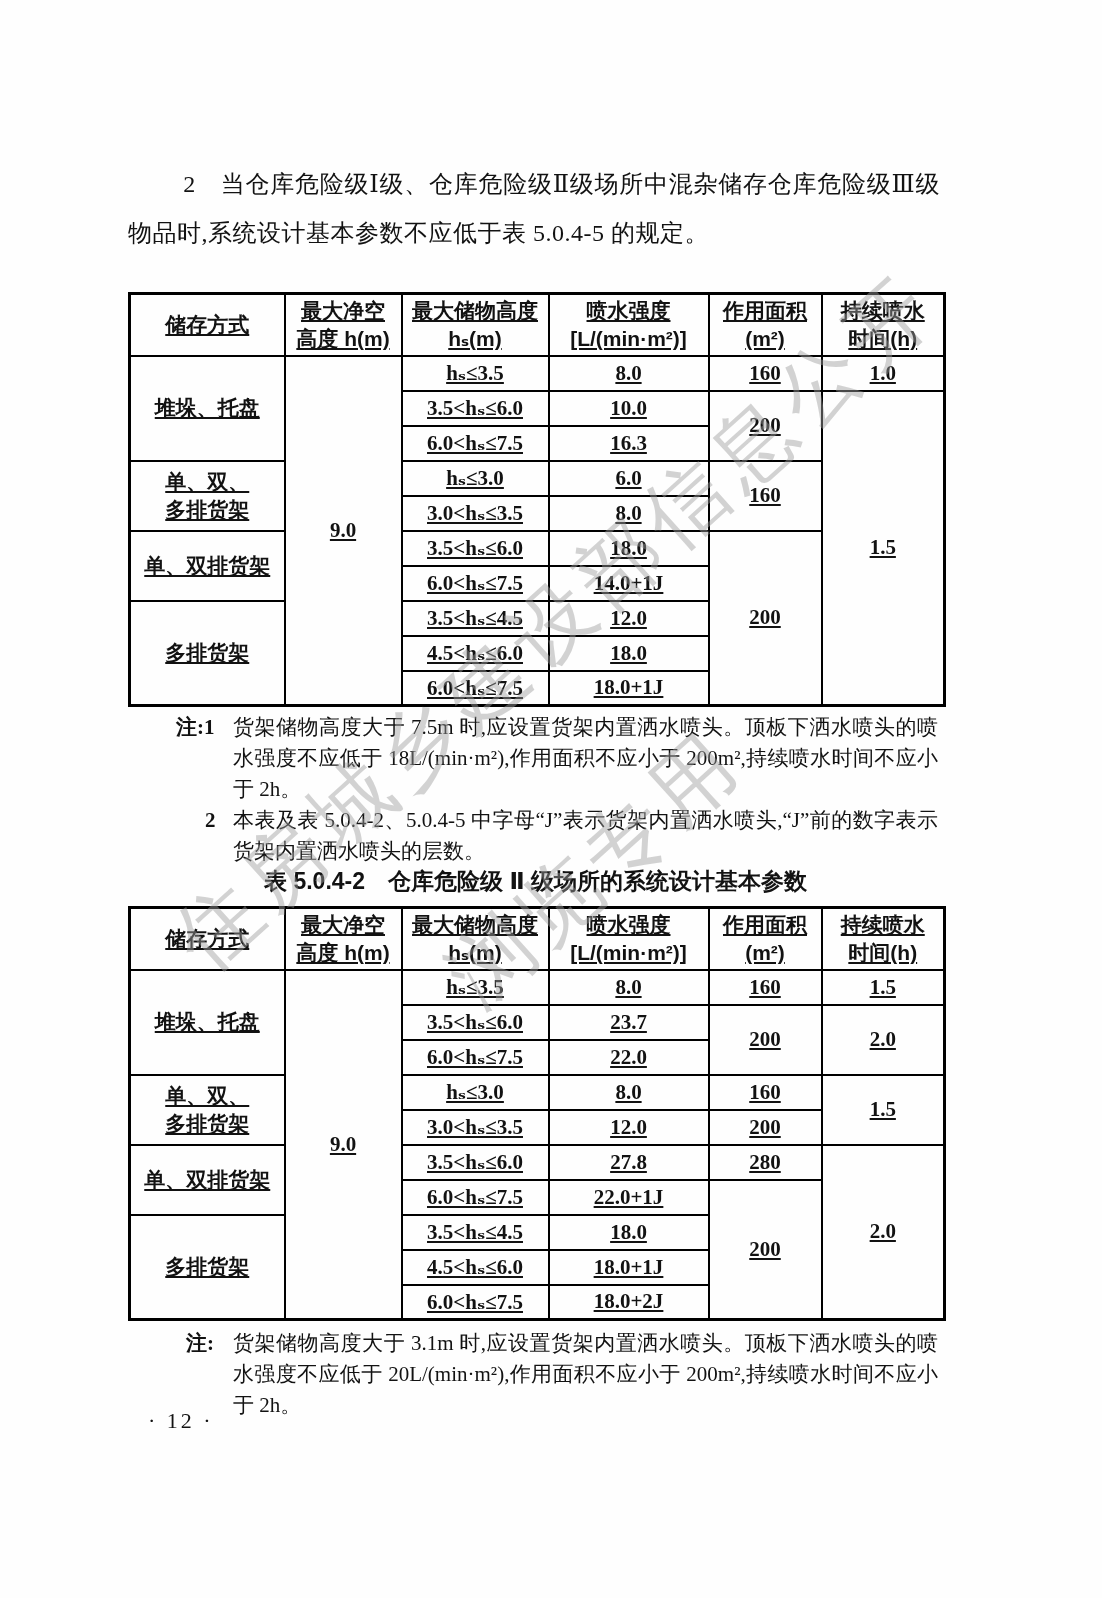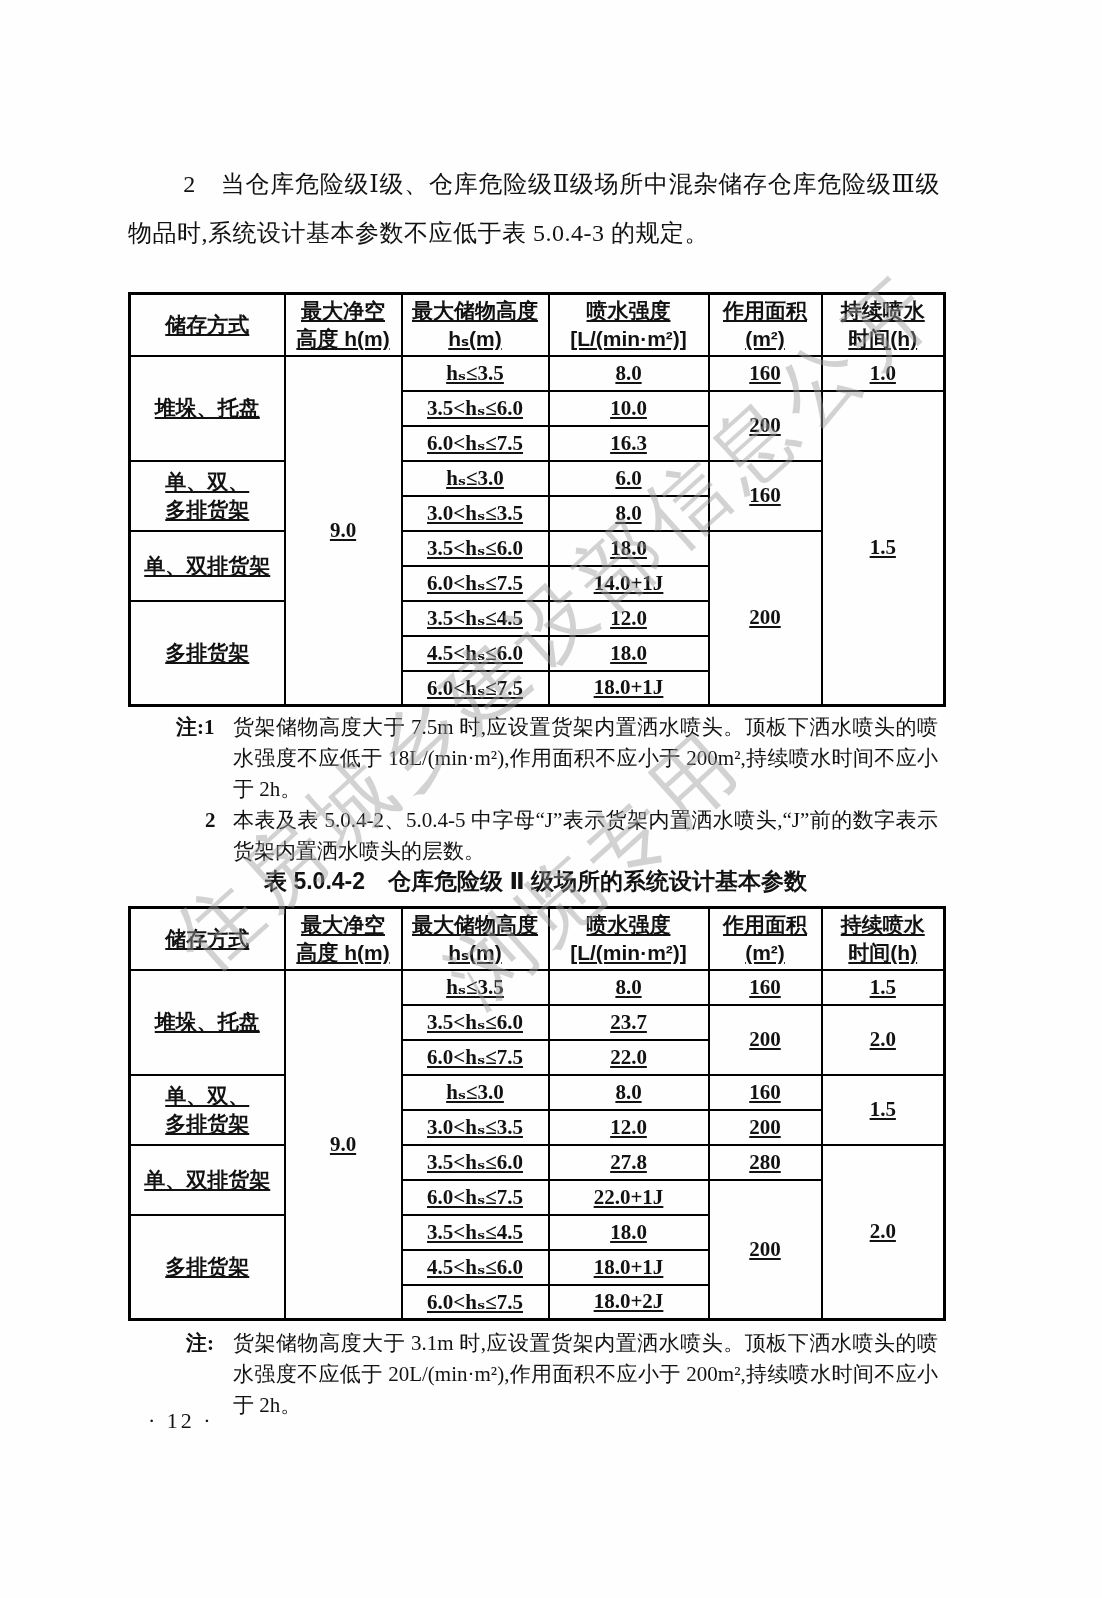--- a/index.html
+++ b/index.html
@@ -71,21 +71,21 @@
   }
   .wm-1 { left:55px;  top:572px; }
   .wm-2 { left:95px;  top:818px; }
 </style>
 </head>
 <body>
 
 <div class="page">
   <div class="content">
 
-    <p class="intro">2　当仓库危险级Ⅰ级、仓库危险级Ⅱ级场所中混杂储存仓库危险级Ⅲ级物品时,系统设计基本参数不应低于表 5.0.4-3 的规定。</p>
+    <p class="intro">2　当仓库危险级Ⅰ级、仓库危险级Ⅱ级场所中混杂储存仓库危险级Ⅲ级物品时,系统设计基本参数不应低于表 5.0.4-5 的规定。</p>
 
 
     <div class="table-wrap table-wrap-1">
       <table class="spec-table">
         <colgroup>
           <col style="width:155px">
             <col style="width:117px">
             <col style="width:147px">
           <col style="width:160px">
             <col style="width:113px">

